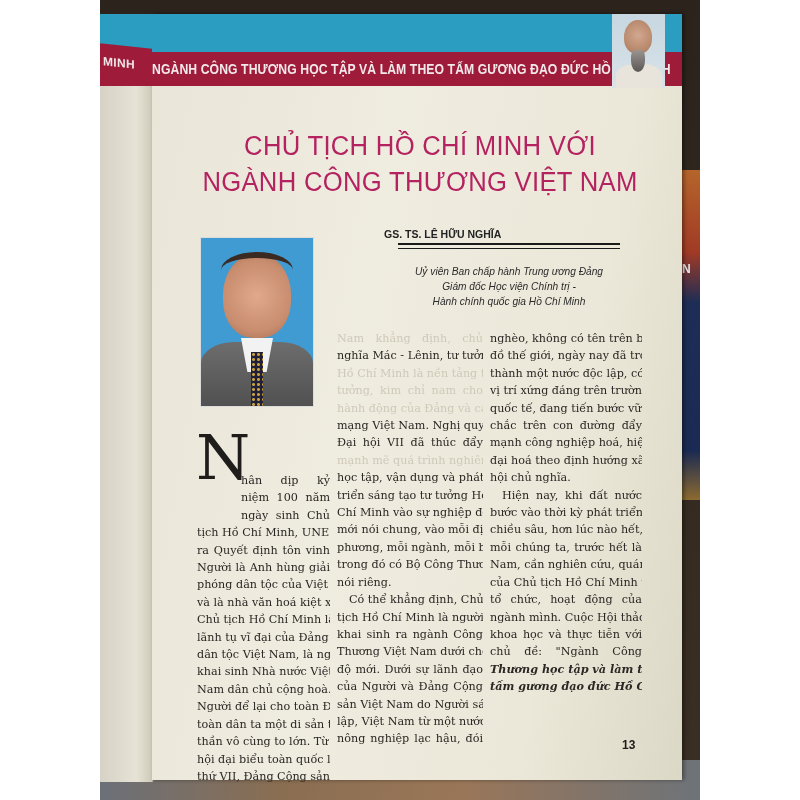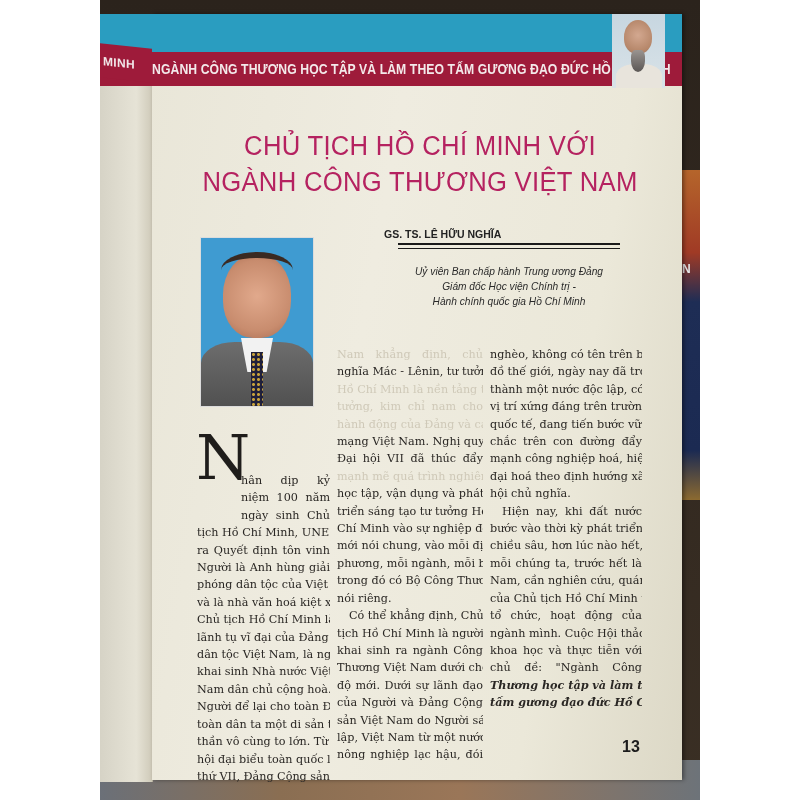--- a/index.html
+++ b/index.html
@@ -119,39 +119,39 @@
   }
   .author-photo .collar {
     position: absolute; left: 40px; top: 100px; width: 32px; height: 34px;
     background: #f2f2f2; clip-path: polygon(0 0, 100% 0, 80% 100%, 20% 100%);
   }
   .author-photo .tie {
     position: absolute; left: 50px; top: 114px; width: 12px; height: 54px;
     background: radial-gradient(circle, #c7a23c 1px, #20203a 2px) 0 0/5px 5px;
   }
   .col {
-    position: absolute; top: 346px; font-family: "DejaVu Serif", serif;
+    position: absolute; top: 330px; font-family: "DejaVu Serif", serif;
     font-size: 11.2px; line-height: 17.4px; color: #2a2724;
     text-align: justify; text-align-last: justify;
   }
   .col .line { display: block; white-space: nowrap; overflow: hidden; }
   .col1 { left: 97px; top: 432px; width: 133px; margin-top: 40px; }
   .col2 { left: 237px; width: 146px; }
   .col3 { left: 390px; width: 152px; }
   .dropcap {
     position: absolute; left: 96px; top: 430px; font-size: 62px; line-height: 56px;
     color: #1f1d1b; font-family: "DejaVu Serif", serif;
   }
   .faded { color: #cfc9b8; }
   .indent { padding-left: 12px; }
   .italic-bold { font-style: italic; font-weight: bold; }
   .last-left { text-align-last: left; }
   .page-number {
     position: absolute; left: 522px; top: 738px; color: #1c1c1c;
-    font-family: "Liberation Sans", sans-serif; font-weight: bold; font-size: 16px;
+    font-family: "Liberation Sans", sans-serif; font-weight: bold; font-size: 12px;
   }
 </style>
 </head>
 <body>
 
 <div class="photo-frame">
   <div class="floor"></div>
   <div class="next-magazine">
     <span class="next-magazine-letter">N</span>
   </div>

